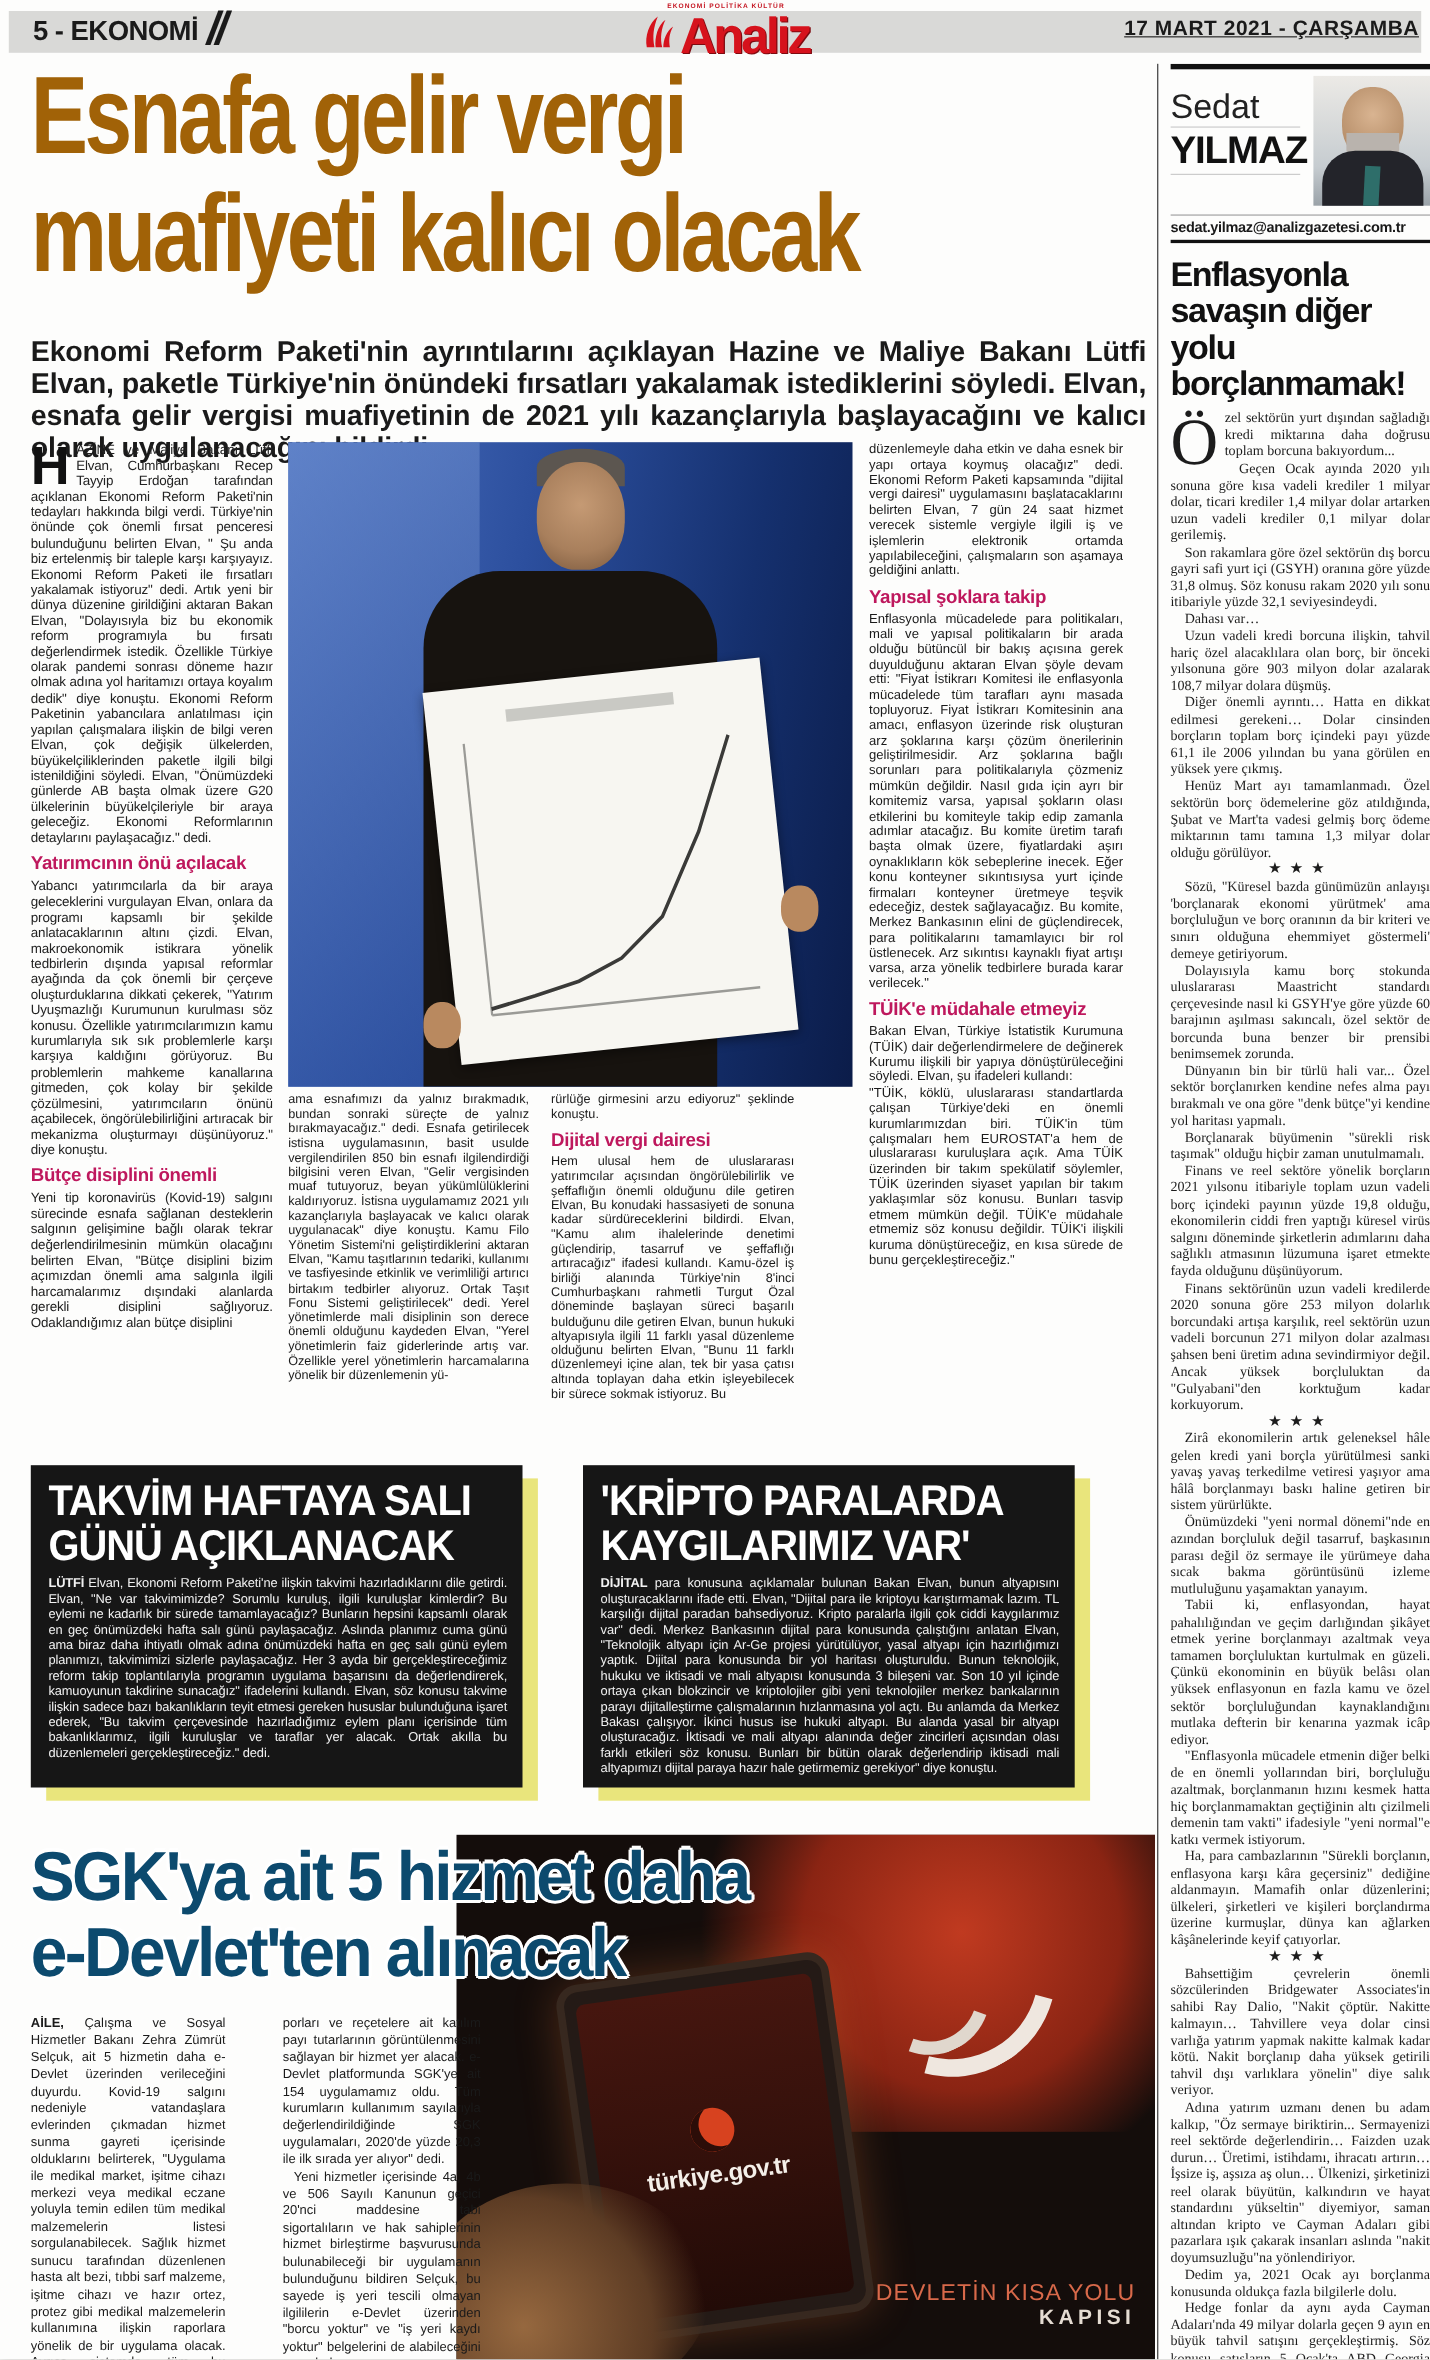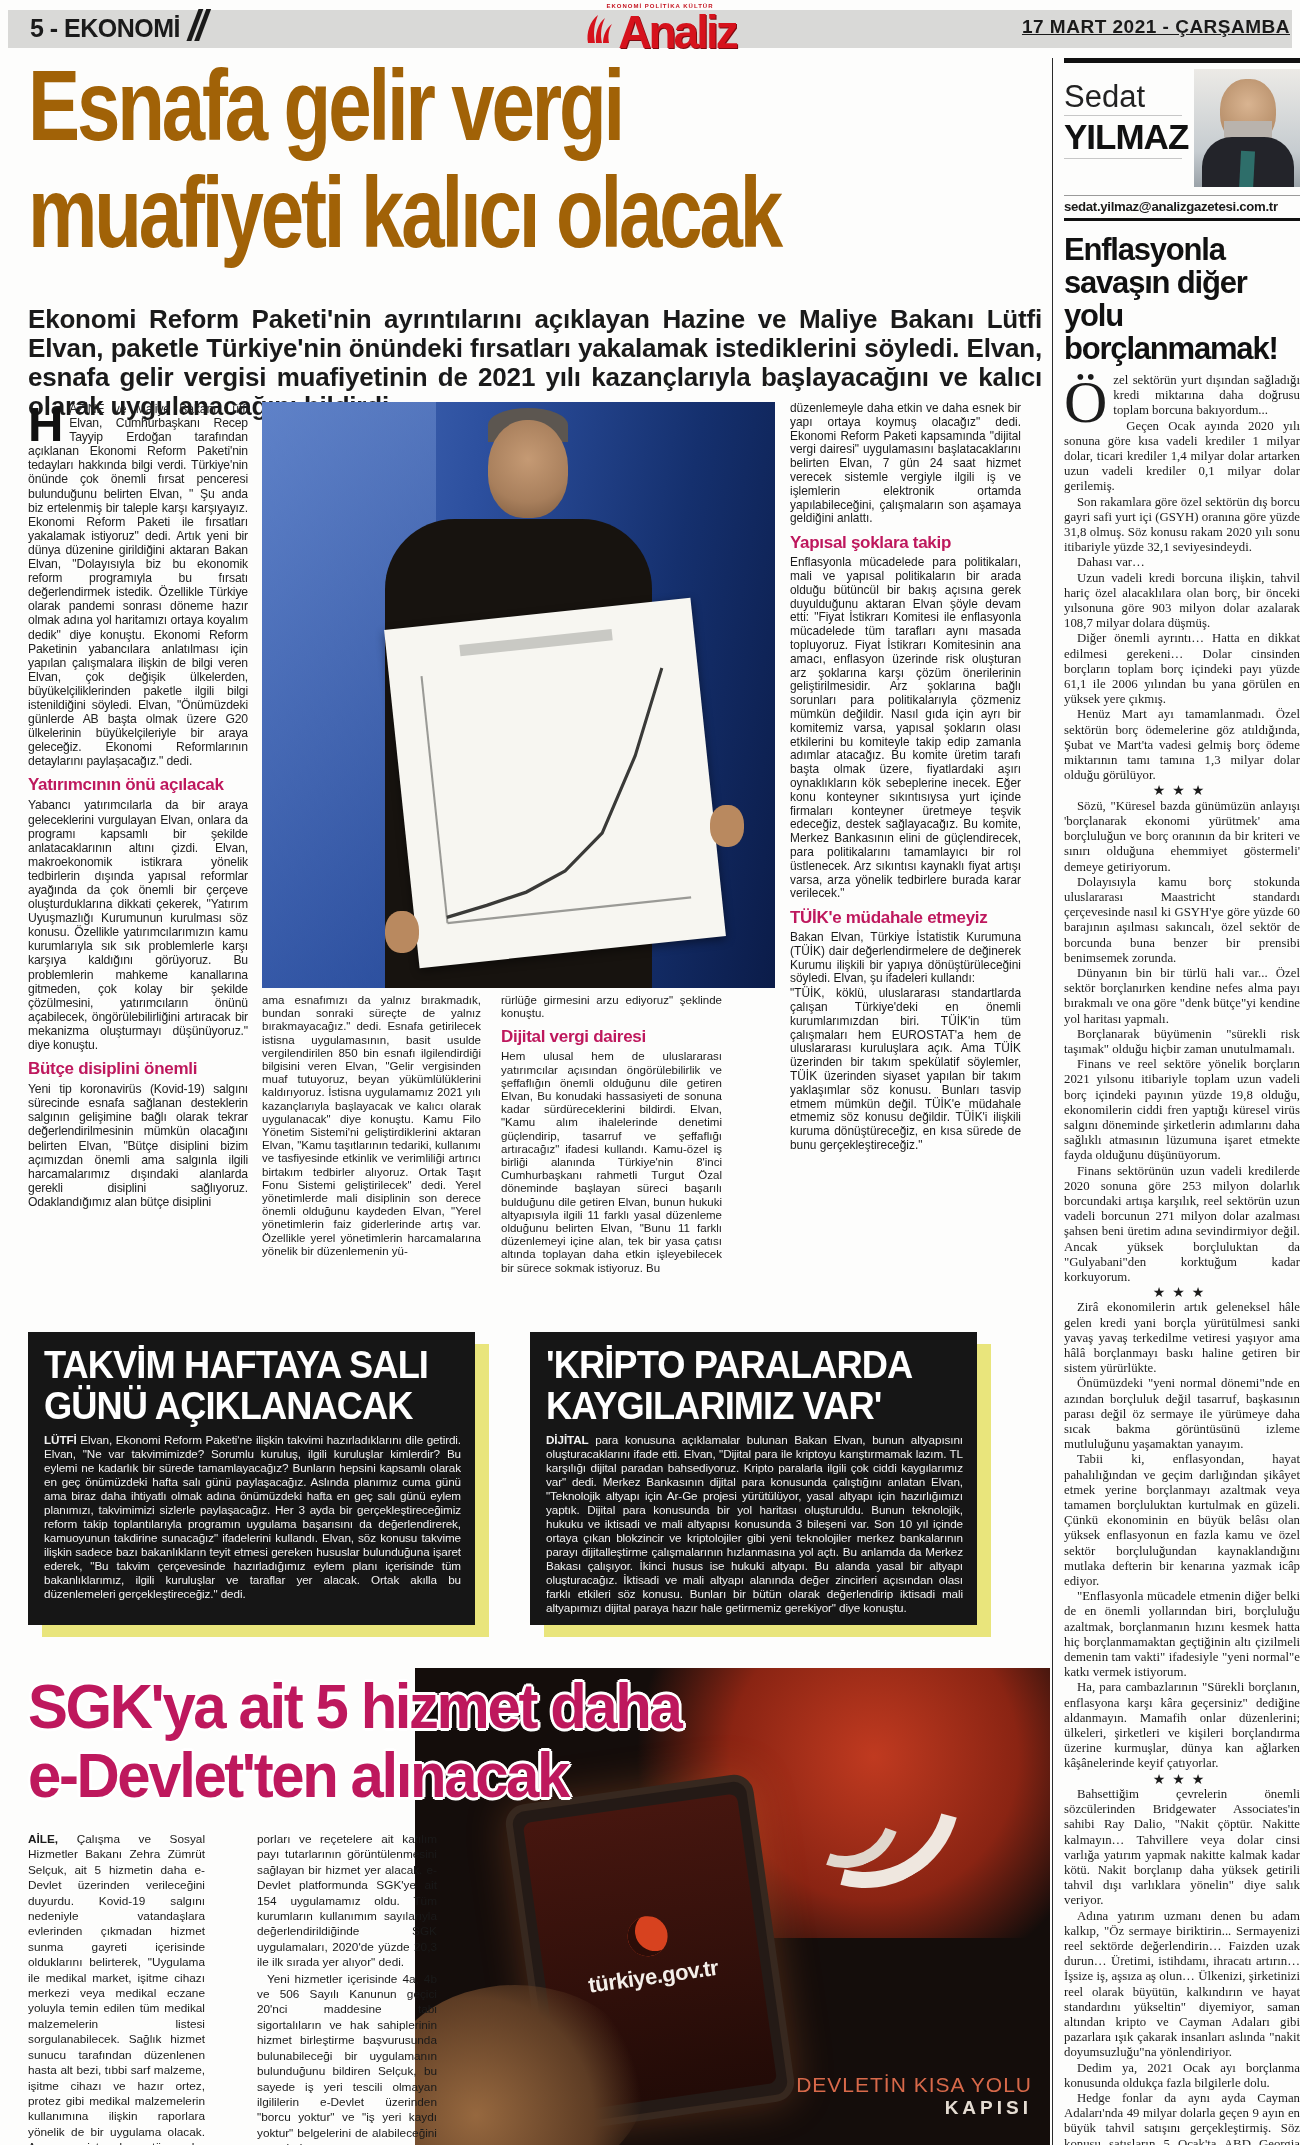--- a/index.html
+++ b/index.html
@@ -73,21 +73,21 @@
              display:flex;flex-direction:column;align-items:center;justify-content:center;gap:8px;}
   .sp-crescent{width:40px;height:40px;border-radius:50%;background:#d7421f;
                box-shadow:inset 8px -4px 0 #2c0d08;}
   .sp-brand{color:#f4efe9;font-weight:700;font-size:22px;letter-spacing:-.5px;}
   .sp-hand{position:absolute;left:-30px;bottom:-40px;width:260px;height:200px;border-radius:50%;
            background:radial-gradient(circle at 35% 65%,#96683f 0%,#5d3c24 55%,rgba(20,13,11,0) 78%);}
   .sp-slogans{position:absolute;right:18px;bottom:26px;text-align:right;}
   .sp-slogan1{color:#d8694a;font-weight:400;font-size:21px;letter-spacing:1px;}
   .sp-slogan2{color:#e5dcd2;font-weight:800;font-size:19px;letter-spacing:4px;}
   .sgk-headline{position:absolute;left:28px;top:1672px;width:1000px;font-size:63px;line-height:69px;
-                font-weight:800;letter-spacing:-2.5px;color:#be185d;white-space:nowrap;z-index:5;
+                font-weight:800;letter-spacing:-2.5px;color:#0c4a6e;white-space:nowrap;z-index:5;
                 text-shadow:-2px -2px 0 #fff,2px -2px 0 #fff,-2px 2px 0 #fff,2px 2px 0 #fff,0 3px 0 #fff,3px 0 0 #fff,-3px 0 0 #fff,0 -3px 0 #fff;}
   .sgk-headline .hl{display:inline-block;transform:scaleX(.95);transform-origin:left center;}
   #sgk-col1{left:28px;top:1832px;width:177px;height:313px;font-size:11.8px;line-height:15.4px;}
   #sgk-col2{left:221px;top:1832px;width:180px;height:313px;font-size:11.8px;line-height:15.4px;margin-left:36px;}
   .sgk-lead{font-weight:800;}
   
   .oped-divider{position:absolute;left:1052px;top:58px;width:1px;height:2087px;background:#2a2a2a;}
   #oped{position:absolute;left:1064px;top:58px;width:236px;height:2087px;overflow:hidden;}
   .oped-topbar{height:5px;background:#111;}
   .oped-head{position:relative;height:130px;}

